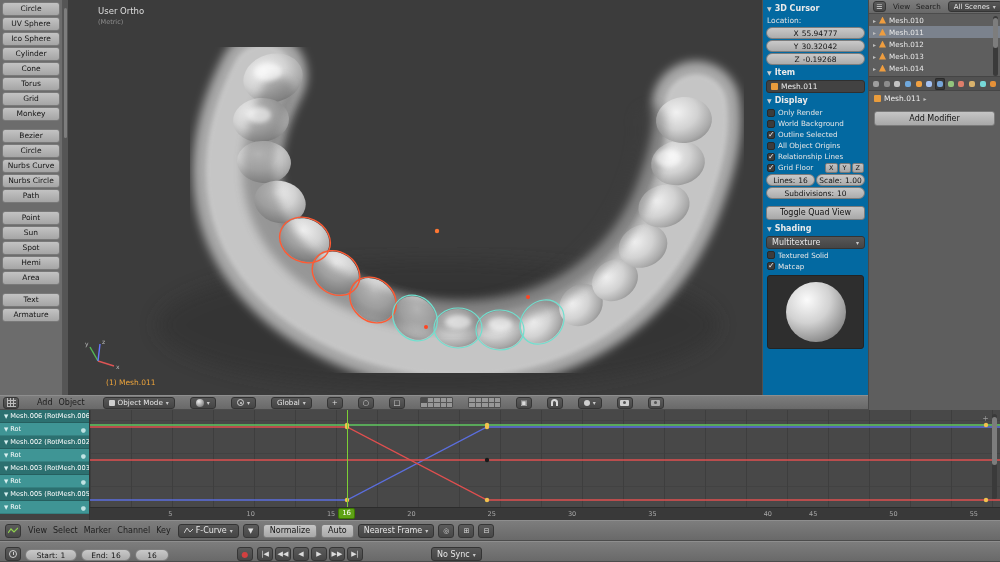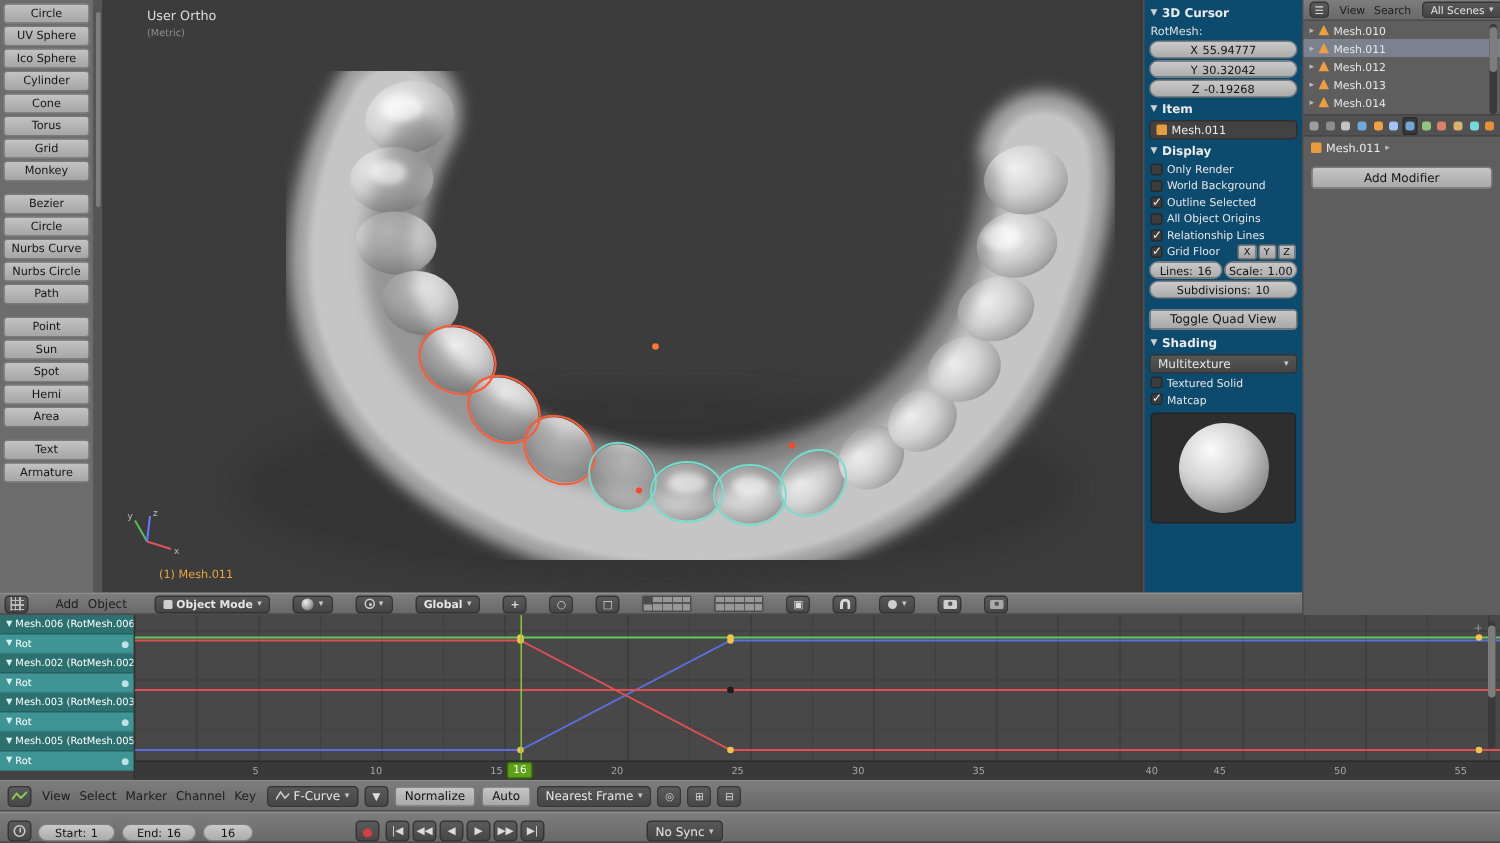--- a/index.html
+++ b/index.html
@@ -38,21 +38,21 @@
   #ts-scroll { left:63px; top:0; width:5px; height:395px; background:#555; }
 
   
   #viewport { left:68px; top:0; width:694px; height:395px; background:#3c3c3c; overflow:hidden; }
   .vp-label { position:absolute; left:30px; top:6px; font-size:8.5px; color:#dedede; }
   .vp-sub   { position:absolute; left:30px; top:18px; font-size:6.5px; color:#8f8f8f; }
   .vp-obj   { position:absolute; left:38px; bottom:8px; font-size:7.5px; color:#eda43b; }
   #gizmo { position:absolute; left:12px; bottom:16px; }
 
   
-  #npanel { left:762px; top:0; width:106px; height:395px; background:#0c4a6e; border-left:1px solid #505050; padding-top:2px; overflow:hidden; }
+  #npanel { left:762px; top:0; width:106px; height:395px; background:#0369a1; border-left:1px solid #505050; padding-top:2px; overflow:hidden; }
   .np-h { display:flex; align-items:center; gap:3px; height:13px; padding:0 4px;
           color:#eaeaea; font-size:8px; font-weight:bold; }
   .np-h .tri { font-size:6px; color:#cfcfcf; }
   .np-lab { font-size:7.5px; color:#e2e2e2; padding:1px 4px; }
   .numf { display:flex; align-items:center; justify-content:center; gap:3px; height:12px; margin:1px 3px;
           background:linear-gradient(#c9c9c9,#acacac); border:1px solid #7d7d7d; border-radius:6px;
           font-size:7.5px; color:#141414; }
   .namef { display:flex; align-items:center; gap:3px; height:13px; margin:1px 3px; padding:0 4px;
            background:#424242; border:1px solid #2f2f2f; border-radius:3px; color:#ececec; font-size:7.5px; }
   .cube { width:7px; height:7px; background:#e99c3c; border-radius:1px; }
@@ -107,21 +107,21 @@
   #gplus { position:absolute; right:10px; top:2px; color:#9c9c9c; font-size:9px; }
 
   
   #graph-header { left:0; top:520px; width:1000px; height:21px; }
   #timeline-header { left:0; top:541px; width:1000px; height:21px;align-items:flex-end; }
   .rec { color:#d24040; font-size:8px; }
   .spacer60 { width:60px; }
 
   
   #v3d-header { left:0; top:395px; width:868px; height:15px; padding:0 3px; gap:15px; }
-  #v3d-header .dd, #v3d-header .ibtn, #v3d-header .lbtn { height:12px; font-size:7.2px;font-weight:bold; }
+  #v3d-header .dd, #v3d-header .ibtn, #v3d-header .lbtn { height:12px; font-size:7.2px; }
   .layergrid { width:33px; height:11px; border:1px solid #4e4e4e; border-radius:1px;
                background-image:repeating-linear-gradient(90deg,transparent 0 5.6px,#565656 5.6px 6.6px),
                                 repeating-linear-gradient(0deg,transparent 0 4.5px,#565656 4.5px 5.5px);
                background-color:#989898; position:relative; }
   .layergrid .active-cell { position:absolute; left:0; top:0; width:6px; height:5px; background:#4b4b4b; }
   .shade-sphere { width:8px; height:8px; border-radius:50%;
                   background:radial-gradient(circle at 35% 30%, #efefef, #9a9a9a 60%, #5c5c5c); }
   .pivot-ico { width:7px; height:7px; border:1px solid #cfcfcf; border-radius:50%; position:relative; }
   .pivot-ico::after { content:""; position:absolute; left:2px; top:2px; width:2px; height:2px; background:#cfcfcf; border-radius:50%; }
   .magnet-ico { width:7px; height:7px; border:2px solid #d8d8d8; border-bottom:none; border-radius:5px 5px 0 0; }
@@ -257,21 +257,21 @@
       <text x="5" y="7" font-size="6" fill="#bbb">y</text>
       <text x="22" y="5" font-size="6" fill="#bbb">z</text>
     </svg>
   </div>
 
   <div id="npanel" class="abs">
     <div class="np-h">
       <span class="tri">▼</span>
       <span>3D Cursor</span>
     </div>
-    <div class="np-lab">RotMesh:</div>
+    <div class="np-lab">Location:</div>
     <div>
 
         <div class="numf">
           <span>X</span>
           <span>55.94777</span>
         </div>
 
         <div class="numf">
           <span>Y</span>
           <span>30.32042</span>

